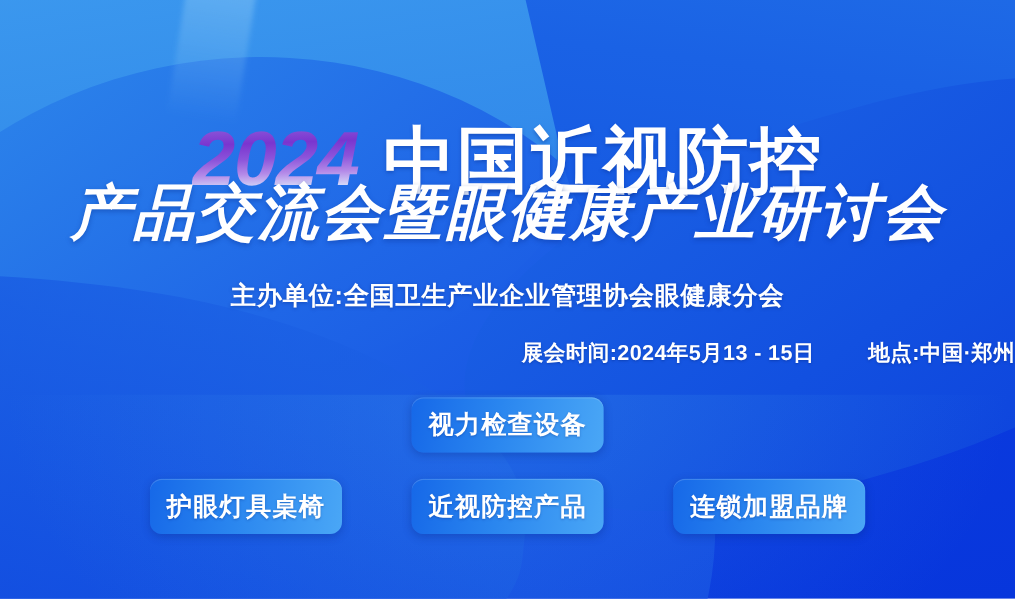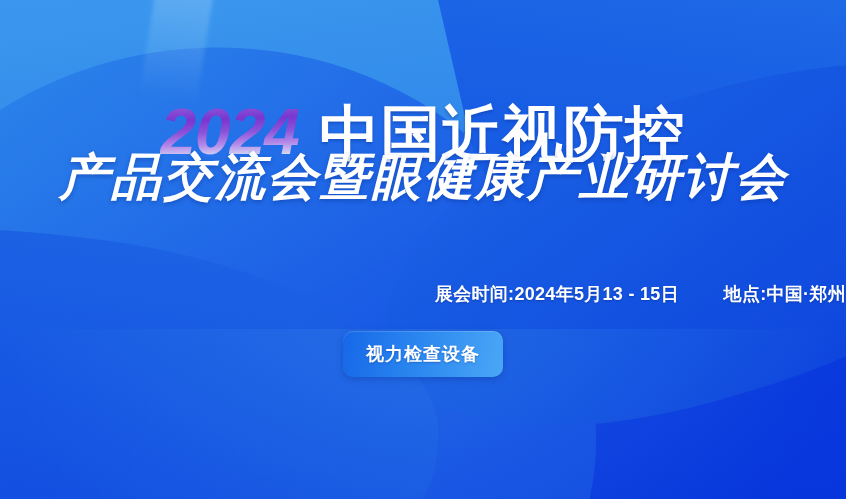--- a/index.html
+++ b/index.html
@@ -120,21 +120,21 @@
 
   .tags {
     position:absolute; left:0; right:0; top:331px;
     display:flex; flex-direction:column; align-items:center;
     gap:22px;
   }
   .tag-row { display:flex; justify-content:center; gap:58px; }
   .tag {
     width:160px; height:46px; border-radius:10px;
     display:flex; align-items:center; justify-content:center;
-    font-size:18px; font-weight:bold; color:#ffffff;
+    font-size:21px; font-weight:bold; color:#ffffff;
     letter-spacing:1px; white-space:nowrap;
     background:linear-gradient(100deg,#1668e8 0%,#2a86ef 45%,#4aa7f6 100%);
     box-shadow:0 2px 7px rgba(6,38,125,.30), inset 0 1px 0 rgba(255,255,255,.16);
     text-shadow:0 1px 2px rgba(6,38,125,.35);
   }
 </style>
 </head>
 <body>
 
 <div id="banner">
@@ -150,27 +150,33 @@
 
   <div id="content">
 
     <div class="title-line1">
       <span class="year">2024</span>
       <span class="t1-cn">中国近视防控</span>
     </div>
 
     <div class="title-line2">产品交流会暨眼健康产业研讨会</div>
 
+    <div class="organizer">主办单位:全国卫生产业企业管理协会眼健康分会</div>
 
     <div class="meta">
       <span>展会时间:2024年5月13 - 15日</span>
       <span class="gap"></span>
       <span>地点:中国·郑州</span>
     </div>
 
     <div class="tags">
       <div class="tag-row">
         <div class="tag">视力检查设备</div>
       </div>
+      <div class="tag-row">
+        <div class="tag">护眼灯具桌椅</div>
+        <div class="tag">近视防控产品</div>
+        <div class="tag">连锁加盟品牌</div>
+      </div>
     </div>
 
   </div>
 </div>
 
 </body></html>

